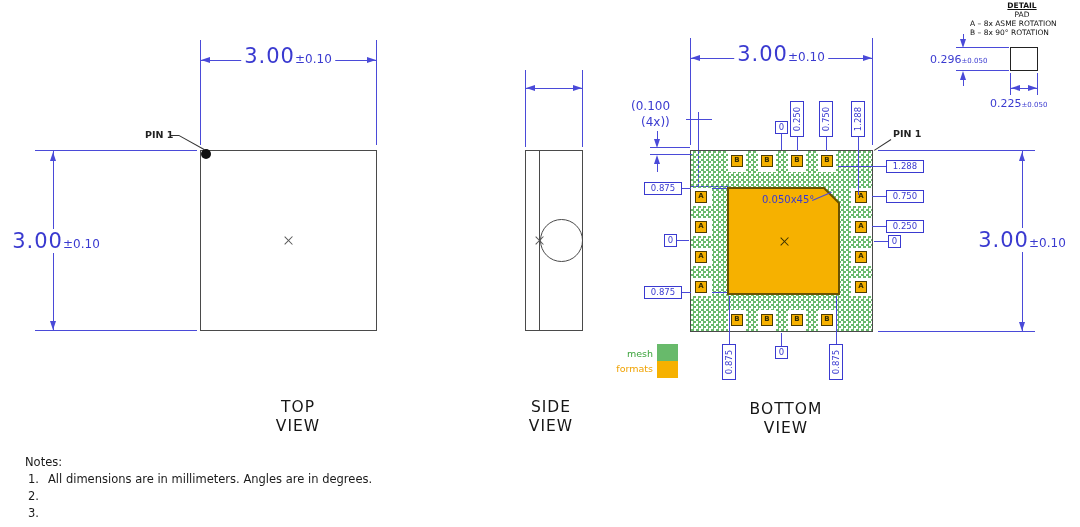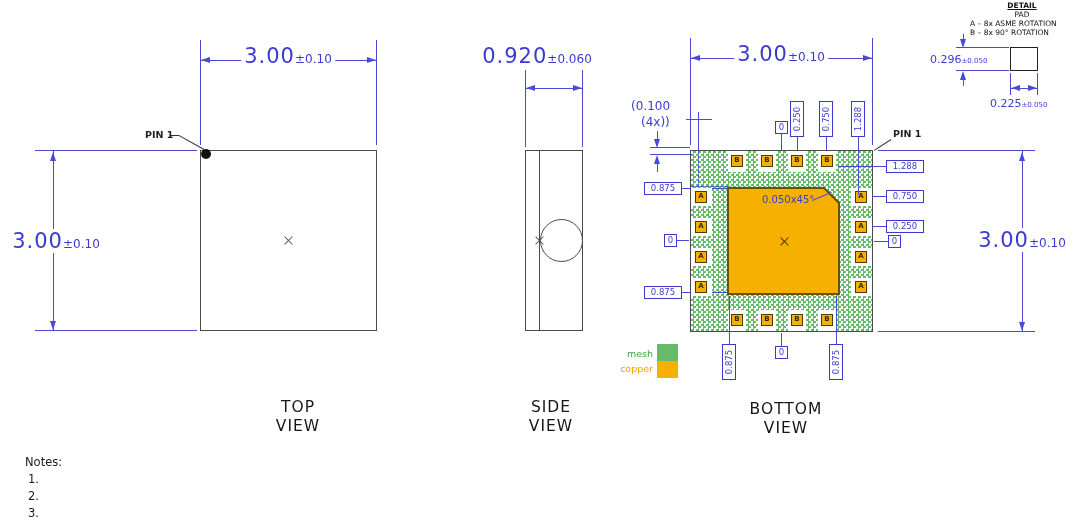--- a/index.html
+++ b/index.html
@@ -78,21 +78,20 @@
   <div class="dkb" style="left:525px;top:150px;width:58px;height:181px;"></div>
   <div style="position:absolute;left:539px;top:150px;width:1px;height:181px;background:var(--dk);"></div>
   <div style="position:absolute;left:540px;top:219px;width:43px;height:43px;border:1.4px solid var(--dk);border-radius:50%;"></div>
   <div class="cmark" style="left:534px;top:235px;"></div>
 
   <div class="vl" style="left:525px;top:70px;height:77px;"></div>
   <div class="vl" style="left:582px;top:70px;height:77px;"></div>
   <div class="hl" style="left:525px;top:88px;width:58px;"></div>
   <div class="arrL" style="left:526px;top:85px;"></div>
   <div class="arrR" style="left:573px;top:85px;"></div>
-  <div class="dimtext" style="left:537px;top:44px;"><span>0.920</span><span class="tol">±0.060</span></div>
 
   <div class="viewtitle" style="left:551px;top:398px;">
       <div>SIDE</div>
       <div>VIEW</div>
     </div>
 
   <div class="mesh"></div>
 
   <div class="notch" style="left:728px;top:151px;width:18px;height:21px;"></div>
   <div class="pad" style="left:731px;top:155px;"><span>B</span></div>
@@ -205,21 +204,21 @@
   <div class="vbox" style="left:829px;top:344px;">
       <span>0.875</span>
     </div>
   <div class="vl" style="left:836px;top:296px;height:48px;z-index:4;"></div>
 
   <div class="pinlbl" style="left:893px;top:128px;">PIN 1</div>
   <div class="lead" style="left:874px;top:150px;width:20px;background:#333;transform:rotate(-33deg);"></div>
 
   <div class="legendtxt" style="left:600px;top:348px;color:#3aa23a;">mesh</div>
   <div style="position:absolute;left:657px;top:344px;width:21px;height:17px;background:var(--green);"></div>
-  <div class="legendtxt" style="left:600px;top:363px;color:#f0a200;">copper</div>
+  <div class="legendtxt" style="left:600px;top:363px;color:#f0a200;">formats</div>
   <div style="position:absolute;left:657px;top:361px;width:21px;height:17px;background:var(--copper);"></div>
 
   <div class="viewtitle" style="left:786px;top:400px;">
       <div>BOTTOM</div>
       <div>VIEW</div>
     </div>
 
   <div class="dline" style="left:1022px;top:1px;transform:translateX(-50%);font-weight:bold;text-decoration:underline;text-align:center;">DETAIL</div>
   <div class="dline" style="left:1022px;top:10px;transform:translateX(-50%);">PAD</div>
   <div class="dline" style="left:970px;top:19px;">A – 8x ASME ROTATION</div>
@@ -236,16 +235,17 @@
 
   <div class="vl" style="left:1010px;top:73px;height:22px;"></div>
   <div class="vl" style="left:1037px;top:73px;height:22px;"></div>
   <div class="hl" style="left:1010px;top:88px;width:28px;"></div>
   <div class="arrL" style="left:1011px;top:85px;"></div>
   <div class="arrR" style="left:1028px;top:85px;"></div>
   <div class="smdim" style="left:988px;top:97px;"><span>0.225</span><span class="tol">±0.050</span></div>
 
   <div class="note" style="left:25px;top:455px;">Notes:</div>
   <div class="note" style="left:28px;top:472px;">1.</div>
+  <div class="note" style="left:48px;top:472px;">All dimensions are in millimeters. Angles are in degrees.</div>
   <div class="note" style="left:28px;top:489px;">2.</div>
   <div class="note" style="left:28px;top:506px;">3.</div>
 
 </div>
 
 </body></html>

